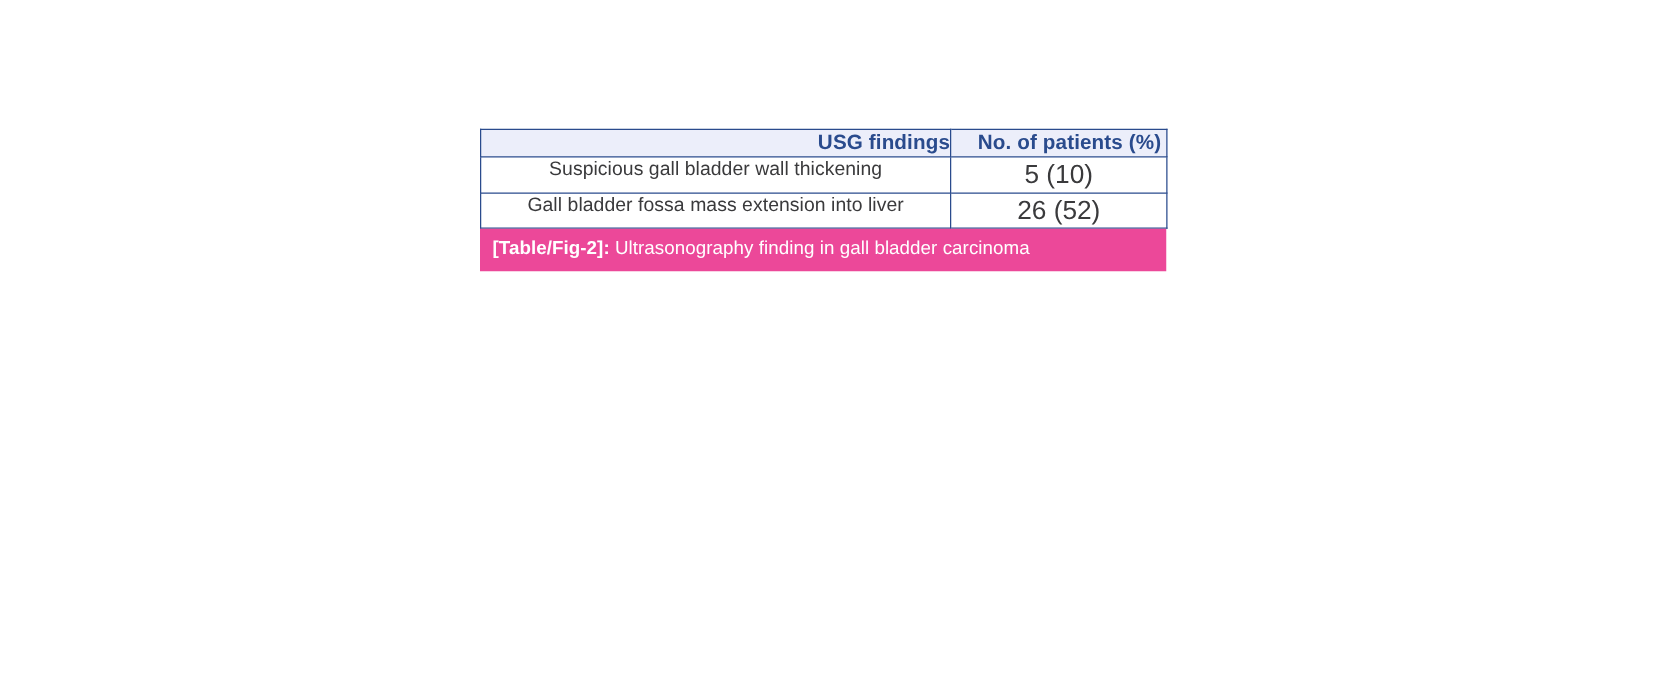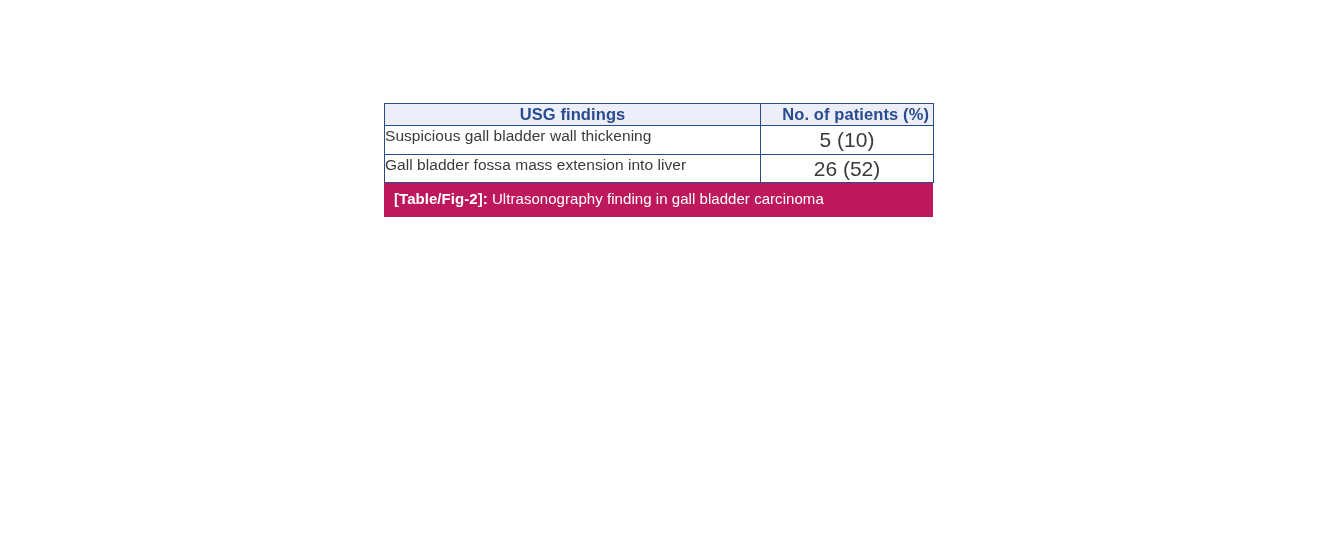--- a/index.html
+++ b/index.html
@@ -36,53 +36,53 @@
   table.usg-table td {
     border: 1px solid #2a4b8d;
     padding: 0;
   }
 
   th.header-cell {
     background: #eceefa;
     color: #2a4b8d;
     font-size: 16.5px;
     font-weight: bold;
-    text-align: center;
+    text-align: right;
     padding: 7px 9px 8px 9px;
     line-height: 1.25;
     letter-spacing: 0.1px;
   }
   th.header-cell.center {
     text-align: right;
     padding-left: 4px;
     padding-right: 4px;
   }
 
   td.finding-cell {
     color: #3a3a3c;
     font-size: 15.5px;
-    text-align: left;
+    text-align: center;
     vertical-align: top;
     padding: 8px 10px 8px 9px;
     line-height: 1.33;
     letter-spacing: 0.05px;
     margin-left: 13px;
   }
 
   td.count-cell {
     color: #3a3a3c;
     font-size: 21px;
     text-align: center;
     vertical-align: top;
     padding: 8px 6px 8px 6px;
     line-height: 1.33;
   }
 
   .caption-bar {
-    background: #be185d;
+    background: #ec4899;
     color: #ffffff;
     font-size: 15px;
     padding: 6px 10px 7px 10px;
     line-height: 1.35;
     letter-spacing: 0.05px;
     box-sizing: border-box;
     width: 100%;
   }
   .caption-label {
     font-weight: bold;

